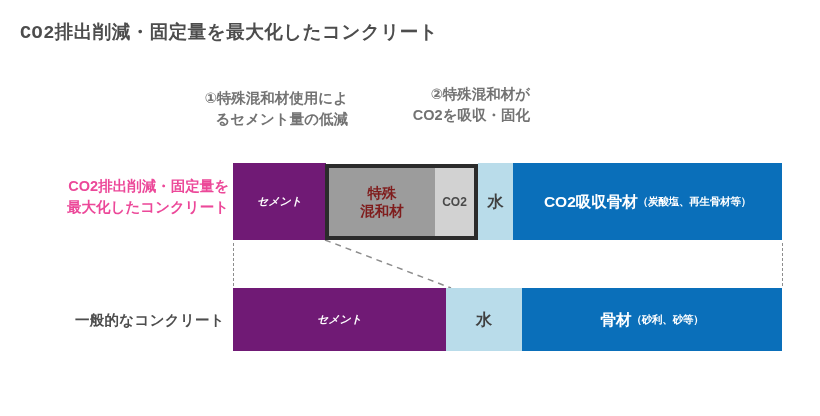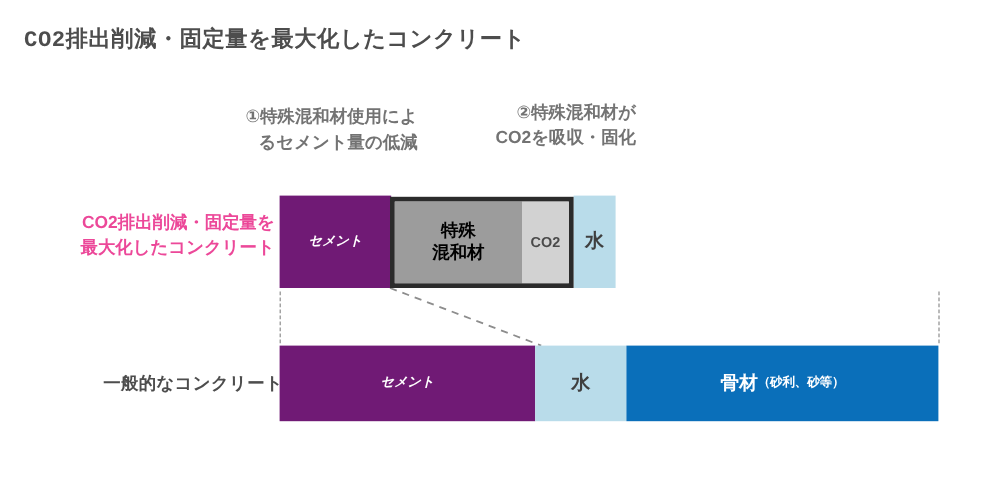--- a/index.html
+++ b/index.html
@@ -58,21 +58,21 @@
   }
   .row-label-1 {
     left: 14px;
     top: 176px;
     width: 215px;
     font-size: 14.5px;
     font-weight: bold;
     color: #ec4899;
   }
   .row-label-2 {
-    left: 21px;
+    left: 10px;
     top: 310px;
     width: 215px;
     font-size: 14.5px;
     font-weight: bold;
     color: #4d4d4d;
     letter-spacing: 0.3px;
   }
 
   
   .bar {
@@ -90,21 +90,21 @@
     justify-content: center;
     box-sizing: border-box;
     font-weight: bold;
     text-align: center;
     line-height: 1.25;
     white-space: pre-line;
   }
   .seg-cement        { background: #701a75; color: #ffffff; font-size: 11px; font-style: italic; }
   .seg-water         { background: #b9dcea; color: #3f3f3f; font-size: 16px; }
   .seg-aggregate     { background: #0a6fba; color: #ffffff; font-size: 15.5px; }
-  .seg-admixture     { background: #9c9c9c; color: #000000; font-size: 14.5px; }
+  .seg-admixture     { background: #9c9c9c; color: #7f1d1d; font-size: 14.5px; }
   .seg-co2           { background: #d2d2d2; color: #4a4a4a; font-size: 12px; }
 
   .paren {
     font-size: 10.5px;
     font-weight: bold;
     letter-spacing: -0.2px;
   }
 
   
   .highlight-group {
@@ -150,20 +150,23 @@
   <div class="callout callout-2">②特殊混和材が
 CO2を吸収・固化</div>
 
   <div class="row-label row-label-1">CO2排出削減・固定量を
 最大化したコンクリート</div>
 
   <div class="bar bar-advanced">
     <div class="seg seg-cement" style="width:93px">セメント</div>
     <div style="width:152px"></div>
     <div class="seg seg-water" style="width:35px">水</div>
+    <div class="seg seg-aggregate" style="flex:1">
+      <span>CO2吸収骨材</span><span class="paren">（炭酸塩、再生骨材等）</span>
+    </div>
 
     <div class="highlight-group">
       <div class="seg seg-admixture" style="flex:1">特殊
 混和材</div>
       <div class="seg seg-co2" style="width:39px">CO2</div>
     </div>
   </div>
 
   <div class="dash-v dash-left"></div>
   <div class="dash-v dash-right"></div>

